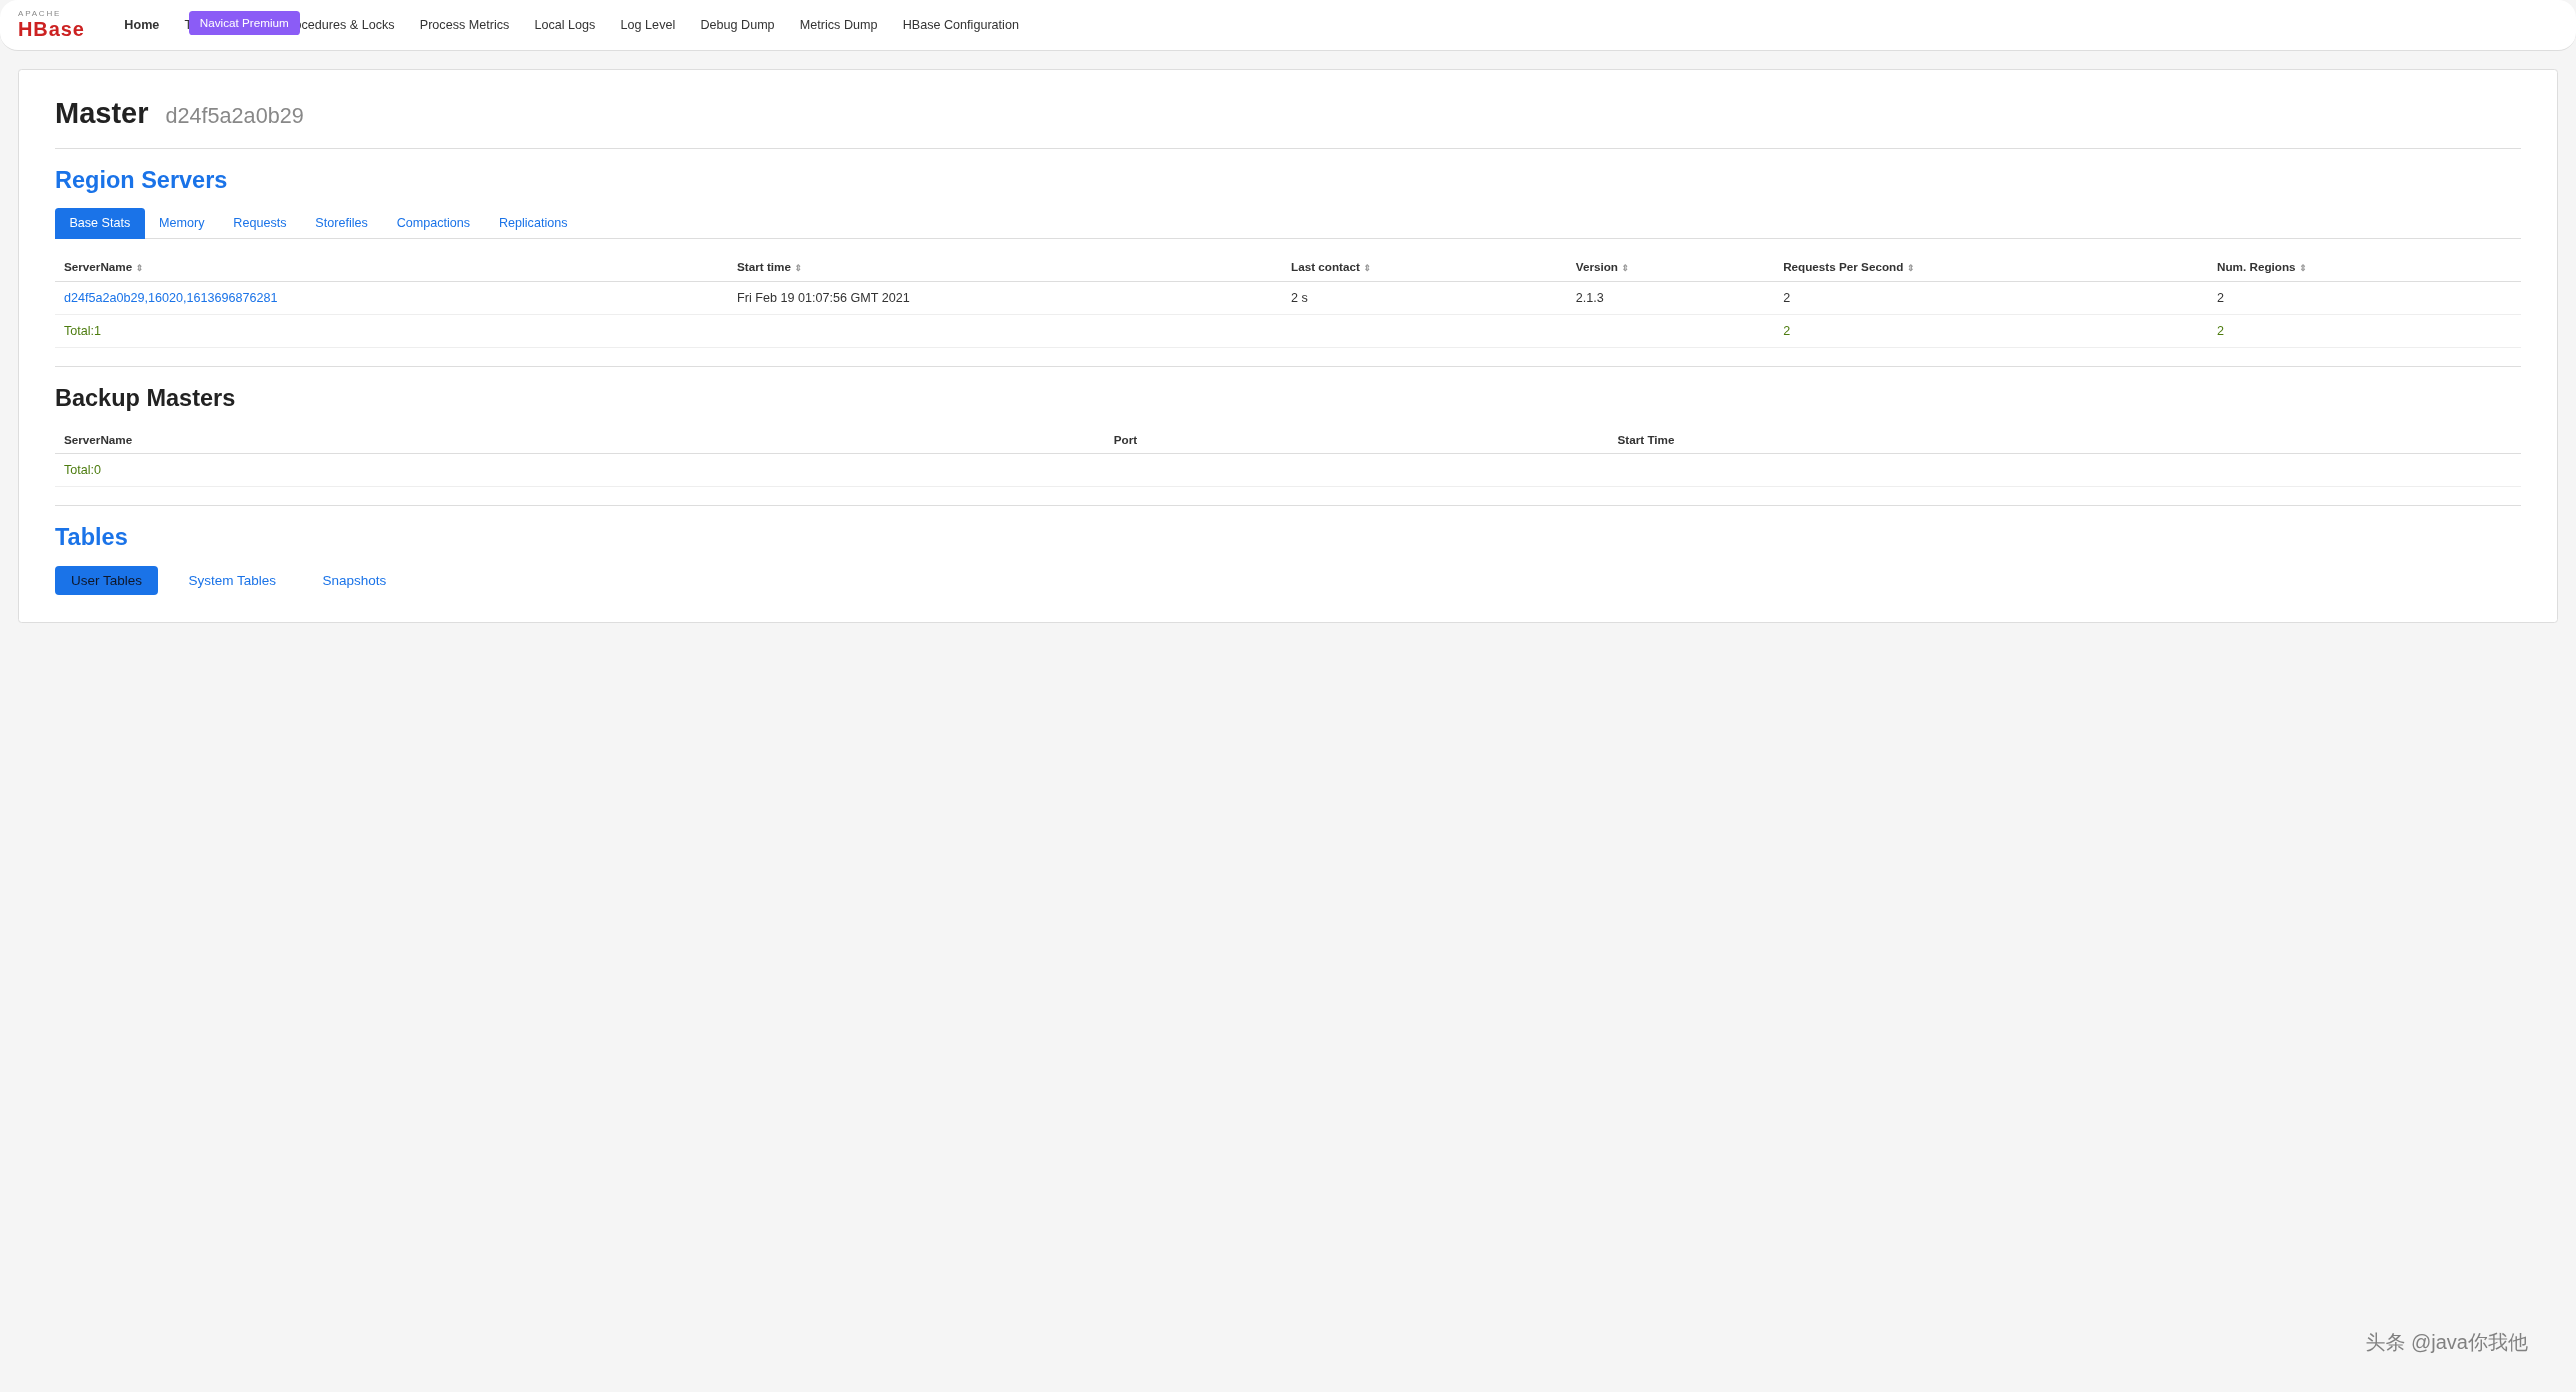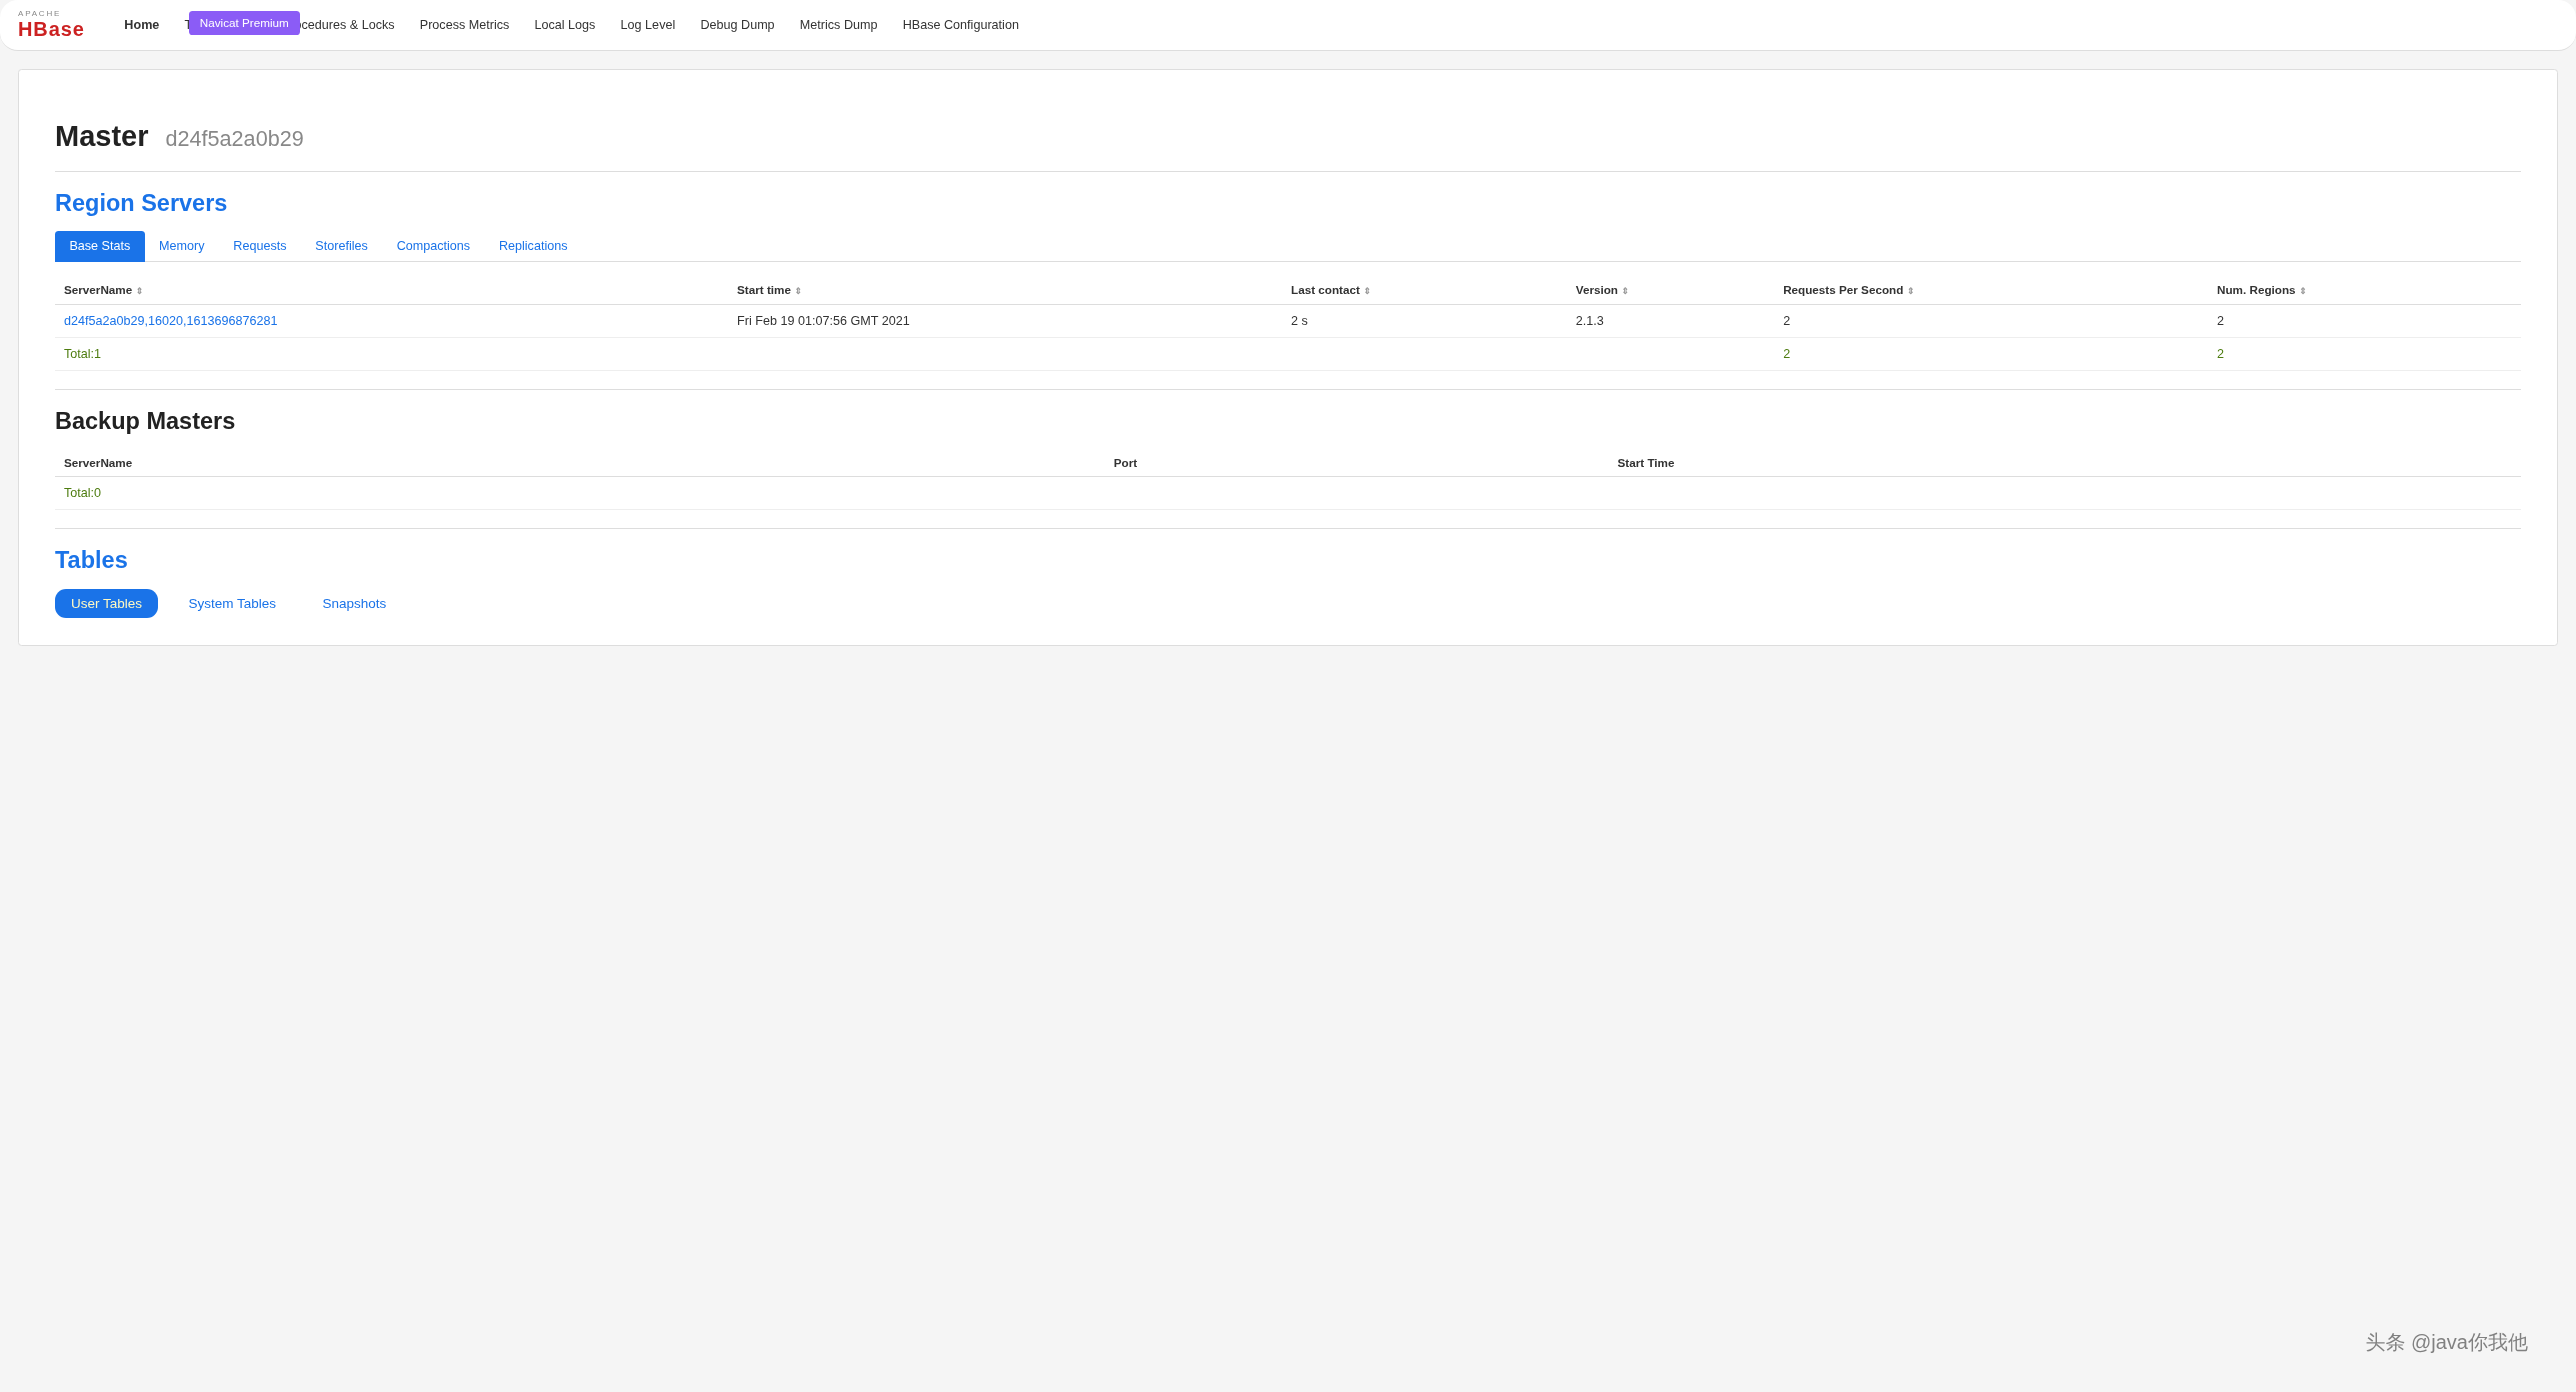--- a/index.html
+++ b/index.html
@@ -64,21 +64,20 @@
       border: 0.9px solid #ddd;
       border-radius: 3.6px;
     }
 
     
     .master-title {
       font-size: 29px;
       font-weight: bold;
       color: #222;
       margin-bottom: 9px;
-      margin-top: 23px;
     }
     .master-id {
       font-size: 21.6px;
       font-weight: normal;
       color: #888;
       margin-left: 9px;
     }
     hr.section-divider {
       border: none;
       border-top: 0.9px solid #ddd;
@@ -169,22 +168,22 @@
     .bottom-tab-btn {
       padding: 7.2px 16px;
       background: none;
       border: none;
       cursor: pointer;
       font-size: 13.5px;
       color: #1a73e8;
     }
     .bottom-tab-btn.active {
       background: #1a73e8;
-      color: #fef9c3;
-      border-radius: 11px;
+      color: #0f172a;
+      border-radius: 4px;
     }
 
     
     .tooltip {
       position: absolute;
       left: 189px;
       top: 10.8px;
       background: #8b5cf6;
       color: #fff;
       padding: 5.4px 10.8px;

